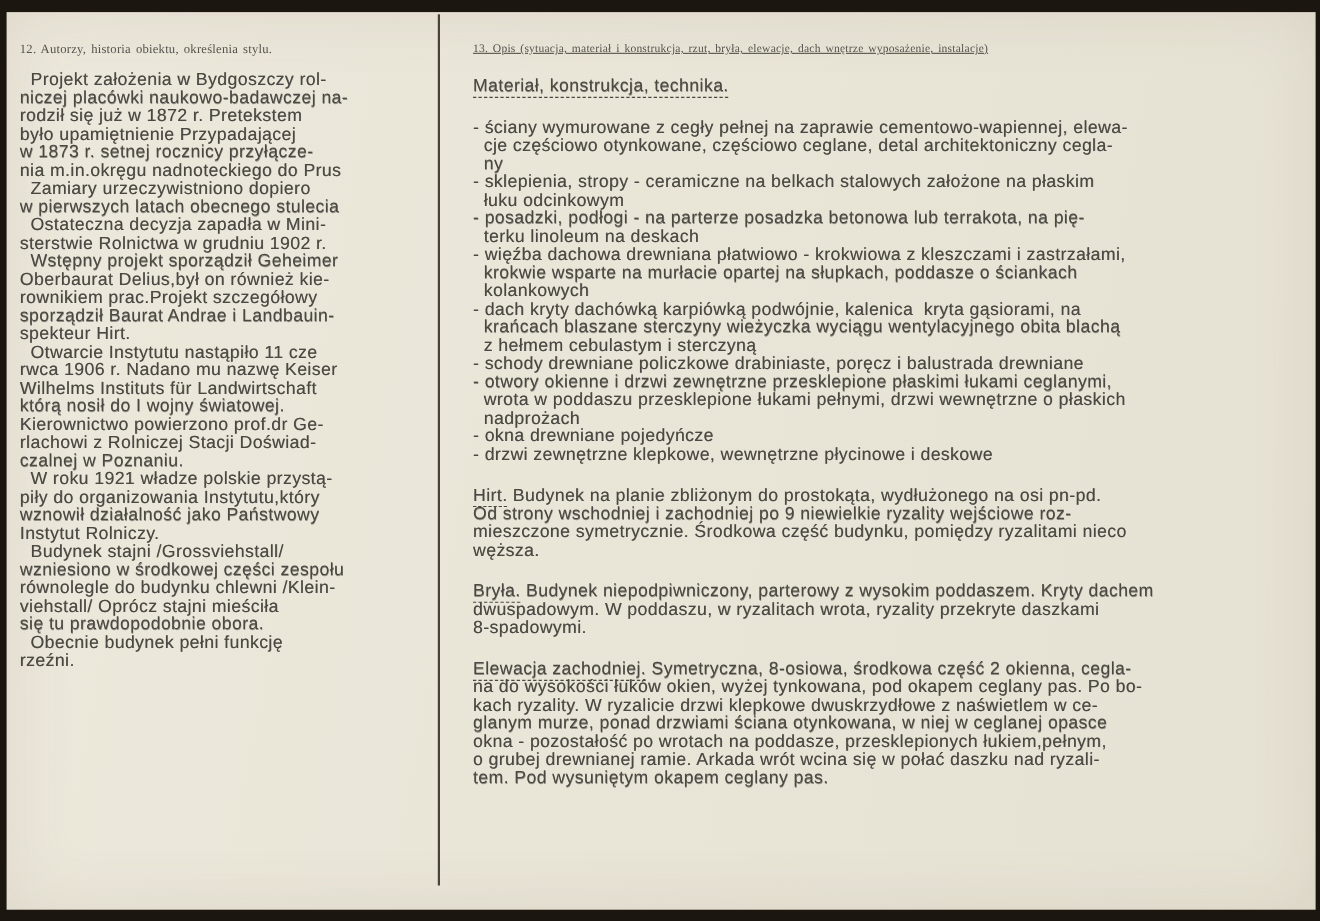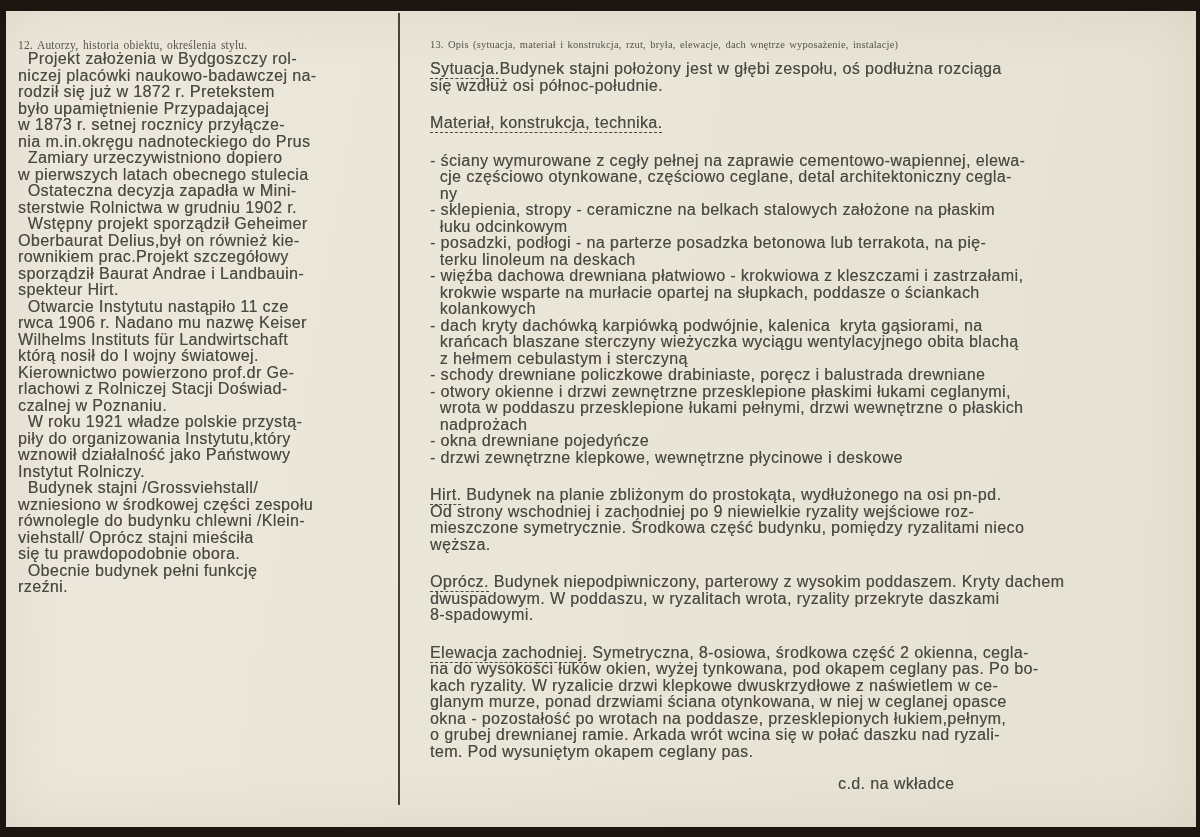--- a/index.html
+++ b/index.html
@@ -35,26 +35,26 @@
     line-height: 16.5px;
     letter-spacing: 0.4px;
     color: #4a4842;
     white-space: pre-wrap;
     text-shadow: 0.3px 0.3px 0.6px rgba(74,72,66,0.55);
   }
   .col-left {
     position: absolute;
     left: 12px; top: 28px; width: 380px;
   }
-  .col-left .col-header { font-size: 11.5px; }
+  .col-left .col-header { font-size: 11.5px; margin-bottom: 14px; }
   .col-right {
     position: absolute;
     left: 424px; top: 28px; width: 770px;
   }
-  .col-right .col-header { font-size: 10.5px; margin-bottom: 11px; }
+  .col-right .col-header { font-size: 10.5px; margin-bottom: 11px; text-decoration: underline; }
   .section { margin-top: 21px; }
   .section.first { margin-top: 6px; }
   .h {
     border-bottom: 1.6px dashed #4a4842;
     padding-bottom: 1px;
   }
   .footer-note { margin-top: 16px; padding-left: 408px; }
 </style>
 </head>
 <body>
@@ -96,22 +96,20 @@
 równolegle do budynku chlewni /Klein-
 viehstall/ Oprócz stajni mieściła
 się tu prawdopodobnie obora.
   Obecnie budynek pełni funkcję
 rzeźni.</div>
   </div>
 
   <div class="col-right">
     <div class="col-header">13. Opis (sytuacja, materiał i konstrukcja, rzut, bryła, elewacje, dach wnętrze wyposażenie, instalacje)</div>
 
-    <div class="typed section first"><span class="h">Sytuacja.</span><span>Budynek stajni położony jest w głębi zespołu, oś podłużna rozciąga
-się wzdłuż osi północ-południe.</span></div>
 
     <div class="typed section"><span class="h">Materiał, konstrukcja, technika.</span></div>
 
     <div class="typed section">- ściany wymurowane z cegły pełnej na zaprawie cementowo-wapiennej, elewa-
   cje częściowo otynkowane, częściowo ceglane, detal architektoniczny cegla-
   ny
 - sklepienia, stropy - ceramiczne na belkach stalowych założone na płaskim
   łuku odcinkowym
 - posadzki, podłogi - na parterze posadzka betonowa lub terrakota, na pię-
   terku linoleum na deskach
@@ -126,29 +124,28 @@
   wrota w poddaszu przesklepione łukami pełnymi, drzwi wewnętrzne o płaskich
   nadprożach
 - okna drewniane pojedyńcze
 - drzwi zewnętrzne klepkowe, wewnętrzne płycinowe i deskowe</div>
 
     <div class="typed section"><span class="h">Hirt.</span><span> Budynek na planie zbliżonym do prostokąta, wydłużonego na osi pn-pd.
 Od strony wschodniej i zachodniej po 9 niewielkie ryzality wejściowe roz-
 mieszczone symetrycznie. Środkowa część budynku, pomiędzy ryzalitami nieco
 węższa.</span></div>
 
-    <div class="typed section"><span class="h">Oprócz.</span><span> Budynek niepodpiwniczony, parterowy z wysokim poddaszem. Kryty dachem
+    <div class="typed section"><span class="h">Bryła.</span><span> Budynek niepodpiwniczony, parterowy z wysokim poddaszem. Kryty dachem
 dwuspadowym. W poddaszu, w ryzalitach wrota, ryzality przekryte daszkami
 8-spadowymi.</span></div>
 
 
     <div class="typed section"><span class="h">Elewacja zachodniej.</span><span> Symetryczna, 8-osiowa, środkowa część 2 okienna, cegla-
 na do wysokości łuków okien, wyżej tynkowana, pod okapem ceglany pas. Po bo-
 kach ryzality. W ryzalicie drzwi klepkowe dwuskrzydłowe z naświetlem w ce-
 glanym murze, ponad drzwiami ściana otynkowana, w niej w ceglanej opasce
 okna - pozostałość po wrotach na poddasze, przesklepionych łukiem,pełnym,
 o grubej drewnianej ramie. Arkada wrót wcina się w połać daszku nad ryzali-
 tem. Pod wysuniętym okapem ceglany pas.</span></div>
 
-    <div class="typed footer-note">c.d. na wkładce</div>
   </div>
 
 </div>
 
 </body></html>

